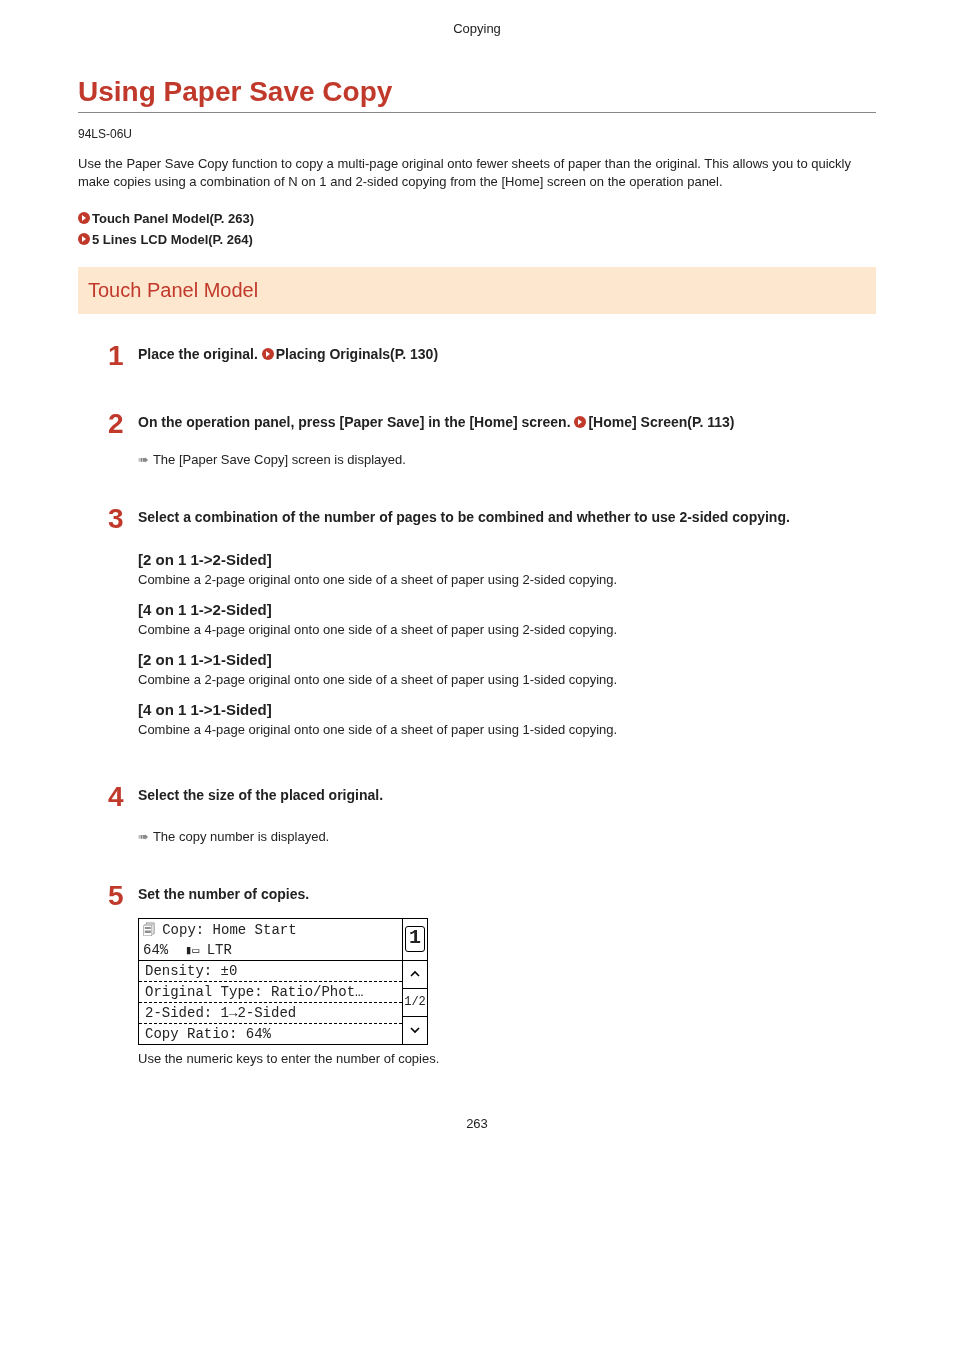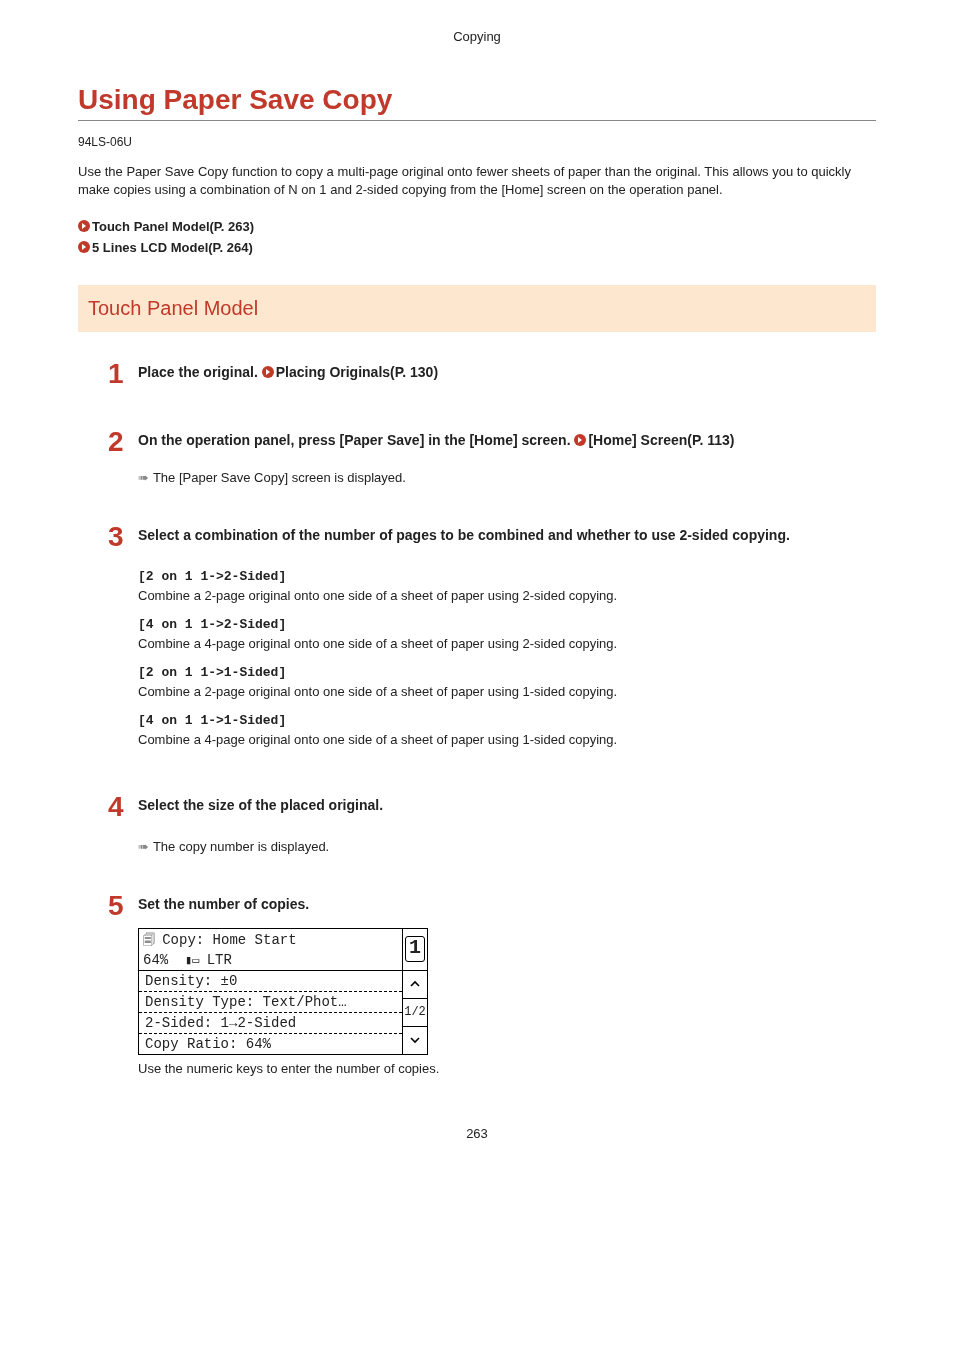--- a/index.html
+++ b/index.html
@@ -7,21 +7,21 @@
     font-size: 13px;
     color: #222;
     margin: 0;
     padding: 0;
     background: #fff;
   }
   .page {
     width: 954px;
     min-height: 1350px;
     box-sizing: border-box;
-    padding: 29px 78px 40px 78px;
+    padding: 21px 78px 40px 78px;
     position: relative;
   }
   .top-header {
     text-align: center;
     font-size: 13px;
     margin-bottom: 40px;
   }
   h1.main-title {
     color: #c0392b;
     font-size: 28px;
@@ -54,21 +54,21 @@
     position: absolute;
     left: 4px;
     top: 3px;
     border-left: 4px solid #fff;
     border-top: 3px solid transparent;
     border-bottom: 3px solid transparent;
   }
   .link-list {
     font-weight: bold;
     line-height: 1.6;
-    margin-bottom: 26px;
+    margin-bottom: 16px;
   }
   .section-header {
     background: #fde7ce;
     color: #c0392b;
     font-size: 20px;
     font-weight: normal;
     padding: 12px 10px;
     margin: 4px -0px 28px -0px;
   }
   .step {
@@ -105,23 +105,22 @@
   .sub-result .arrow {
     color: #888;
     margin-right: 4px;
   }
   .opt-block {
     margin-left: 60px;
     margin-bottom: 14px;
   }
   .opt-title {
     font-weight: bold;
-    font-size: 13px;
+    font-size: 15px;
     margin-bottom: 4px;
-    font-family: Liberation Mono, monospace;
   }
   .opt-desc {
     font-weight: normal;
     font-size: 13px;
   }
   .step-gap {
     height: 32px;
   }
   .lcd-figure {
     margin: 6px 0 6px 60px;
@@ -288,21 +287,21 @@
           <span>64%</span>&nbsp;&nbsp;<span class="small-icons">▮▭ </span><span>LTR</span>
         </div>
       </div>
       <div class="lcd-topbar-right">
         <span class="copies-box">1</span>
       </div>
     </div>
     <div class="lcd-row">
       <div class="lcd-list">
         <div class="lcd-item">Density: ±0</div>
-        <div class="lcd-item">Density Type: Text/Phot…</div>
+        <div class="lcd-item">Original Type: Ratio/Phot…</div>
         <div class="lcd-item">2-Sided: 1→2-Sided</div>
         <div class="lcd-item">Copy Ratio: 64%</div>
       </div>
       <div class="lcd-side">
         <div class="sb">
             <svg width="10" height="10" viewBox="0 0 10 10">
               <polyline points="1,7 5,3 9,7" fill="none" stroke="#000" stroke-width="1.6"></polyline>
             </svg>
           </div>
         <div class="sb">1/2</div>

